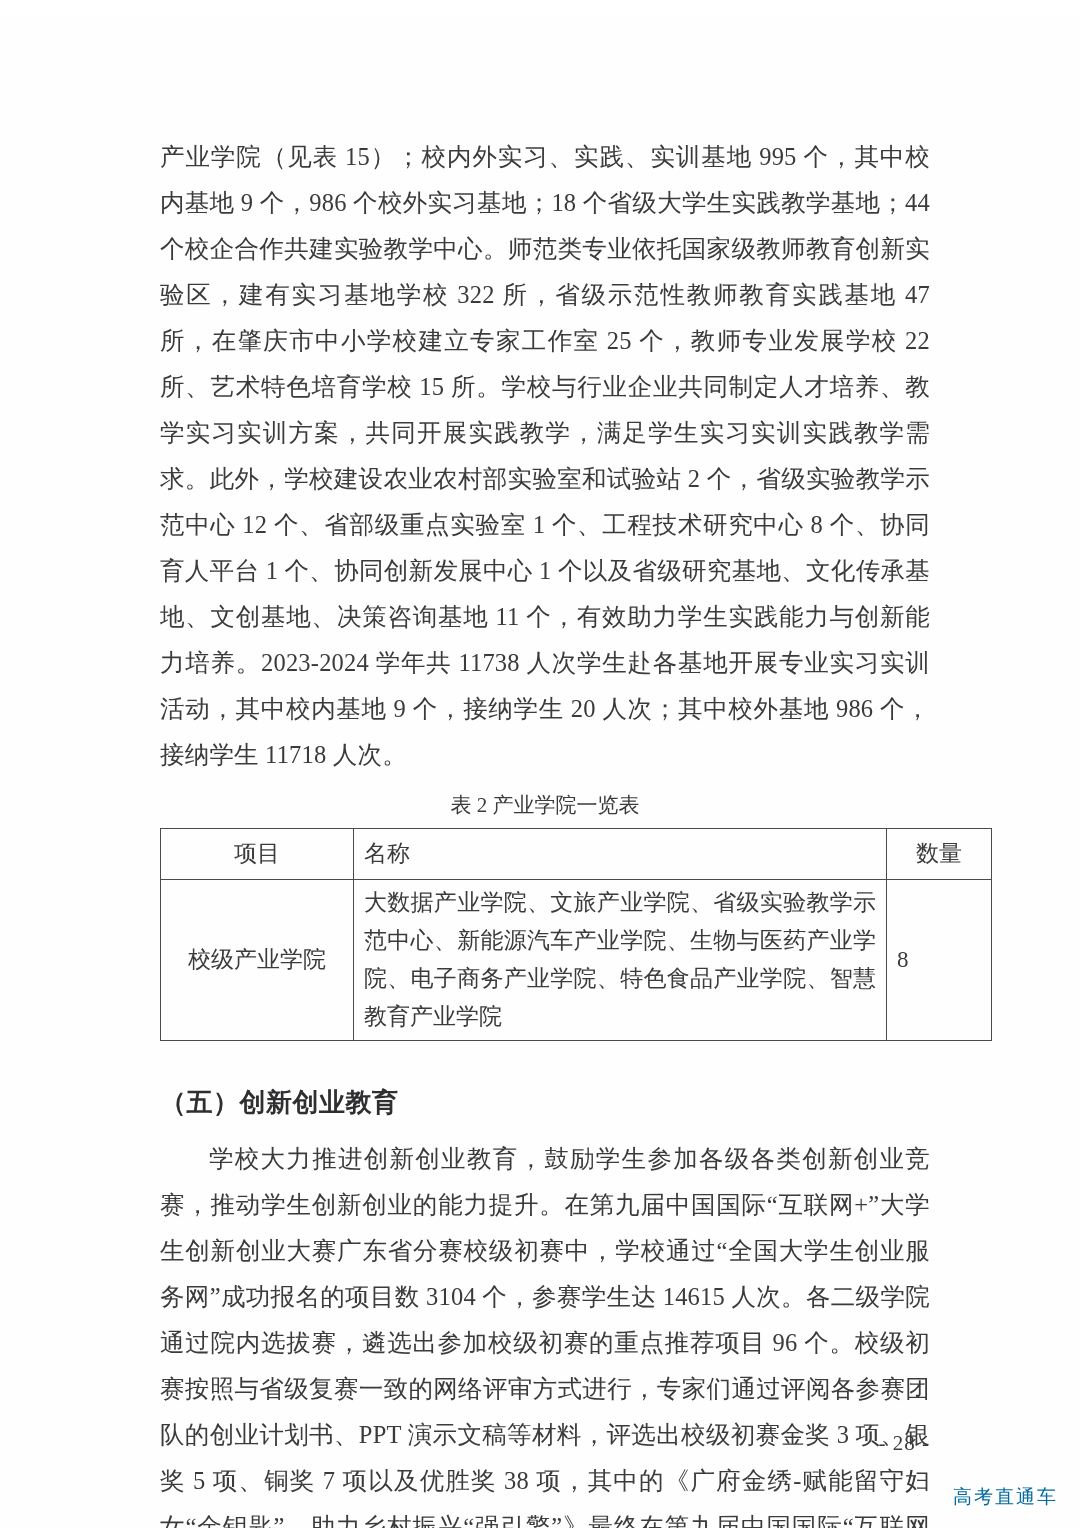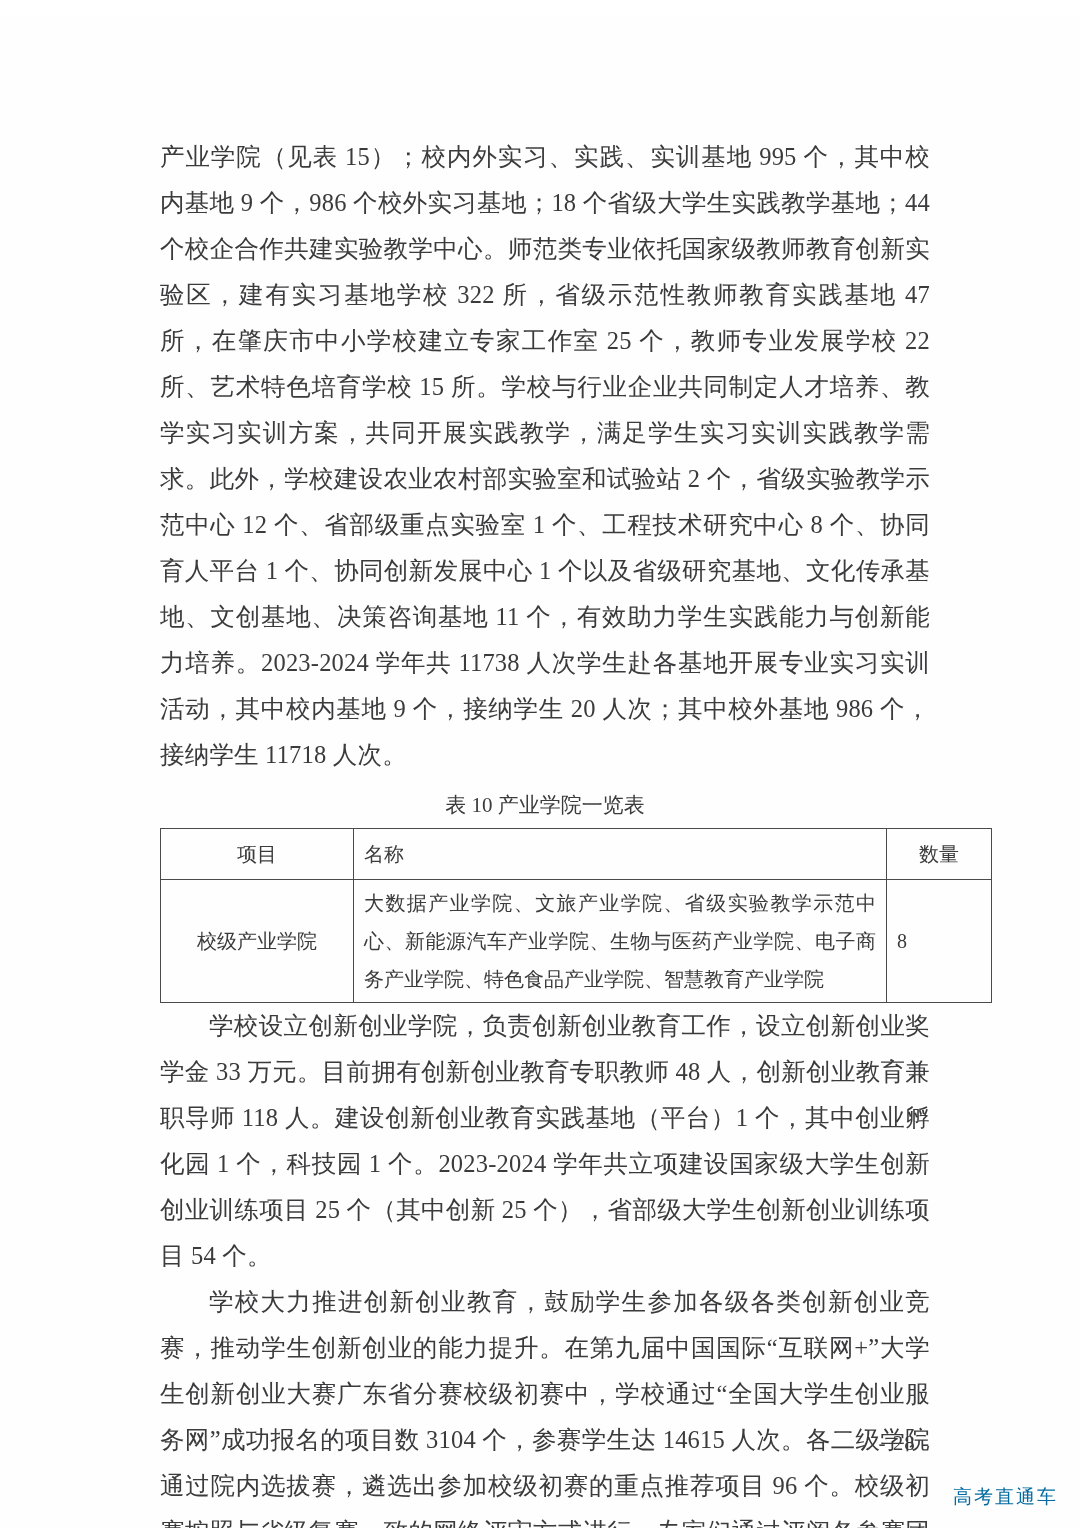--- a/index.html
+++ b/index.html
@@ -49,21 +49,21 @@
   }
   table.data-table {
     border-collapse: collapse;
     width: 768px;
     margin: 0;
     table-layout: fixed;
   }
   table.data-table td, table.data-table th {
     border: 1.6px solid #4a4a4c;
     font-weight: normal;
-    font-size: 20px;
+    font-size: 23px;
     line-height: 38px;
     color: #3b3b3d;
     padding: 4px 10px;
   }
   th.col-item, td.col-item { width: 172px; text-align: center; }
   th.col-name, td.col-name { width: 512px; text-align: left; text-align: justify; text-justify: inter-ideograph; }
   th.col-name { text-align: left; }
   th.col-qty, td.col-qty { width: 84px; }
   tr.header-row th { height: 42px; }
   td.cell-multiline { line-height: 44px; padding: 8px 12px; }
@@ -95,41 +95,41 @@
 </style>
 </head>
 <body>
 
 <div class="page">
 
   <div class="content">
 
     <p class="body-text">产业学院（见表 15）；校内外实习、实践、实训基地 995 个，其中校内基地 9 个，986 个校外实习基地；18 个省级大学生实践教学基地；44 个校企合作共建实验教学中心。师范类专业依托国家级教师教育创新实验区，建有实习基地学校 322 所，省级示范性教师教育实践基地 47 所，在肇庆市中小学校建立专家工作室 25 个，教师专业发展学校 22 所、艺术特色培育学校 15 所。学校与行业企业共同制定人才培养、教学实习实训方案，共同开展实践教学，满足学生实习实训实践教学需求。此外，学校建设农业农村部实验室和试验站 2 个，省级实验教学示范中心 12 个、省部级重点实验室 1 个、工程技术研究中心 8 个、协同育人平台 1 个、协同创新发展中心 1 个以及省级研究基地、文化传承基地、文创基地、决策咨询基地 11 个，有效助力学生实践能力与创新能力培养。2023-2024 学年共 11738 人次学生赴各基地开展专业实习实训活动，其中校内基地 9 个，接纳学生 20 人次；其中校外基地 986 个，接纳学生 11718 人次。</p>
 
-    <div class="table-caption">表 10 产业学院一览表</div>
+    <div class="table-caption">表 2 产业学院一览表</div>
 
     <table class="data-table">
       <thead>
         <tr class="header-row">
           <th class="col-item">项目</th>
           <th class="col-name">名称</th>
           <th class="col-qty">数量</th>
         </tr>
       </thead>
       <tbody>
         <tr>
           <td class="col-item">校级产业学院</td>
           <td class="col-name cell-multiline">大数据产业学院、文旅产业学院、省级实验教学示范中心、新能源汽车产业学院、生物与医药产业学院、电子商务产业学院、特色食品产业学院、智慧教育产业学院</td>
           <td class="col-qty">8</td>
         </tr>
       </tbody>
     </table>
 
+    <h2 class="section-heading">（五）创新创业教育</h2>
 
-    <p class="body-text indent">学校设立创新创业学院，负责创新创业教育工作，设立创新创业奖学金 33 万元。目前拥有创新创业教育专职教师 48 人，创新创业教育兼职导师 118 人。建设创新创业教育实践基地（平台）1 个，其中创业孵化园 1 个，科技园 1 个。2023-2024 学年共立项建设国家级大学生创新创业训练项目 25 个（其中创新 25 个），省部级大学生创新创业训练项目 54 个。</p>
 
     <p class="body-text indent">学校大力推进创新创业教育，鼓励学生参加各级各类创新创业竞赛，推动学生创新创业的能力提升。在第九届中国国际“互联网+”大学生创新创业大赛广东省分赛校级初赛中，学校通过“全国大学生创业服务网”成功报名的项目数 3104 个，参赛学生达 14615 人次。各二级学院通过院内选拔赛，遴选出参加校级初赛的重点推荐项目 96 个。校级初赛按照与省级复赛一致的网络评审方式进行，专家们通过评阅各参赛团队的创业计划书、PPT 演示文稿等材料，评选出校级初赛金奖 3 项、银奖 5 项、铜奖 7 项以及优胜奖 38 项，其中的《广府金绣-赋能留守妇女“金钥匙”，助力乡村振兴“强引擎”》最终在第九届中国国际“互联网+”大学生创新创业大赛广东省分赛中荣获铜奖。2024 年，中国国际“互联</p>
 
   </div>
 
   <div class="page-number">- 28 -</div>
   <div class="watermark">高考直通车</div>
 
 </div>
 

